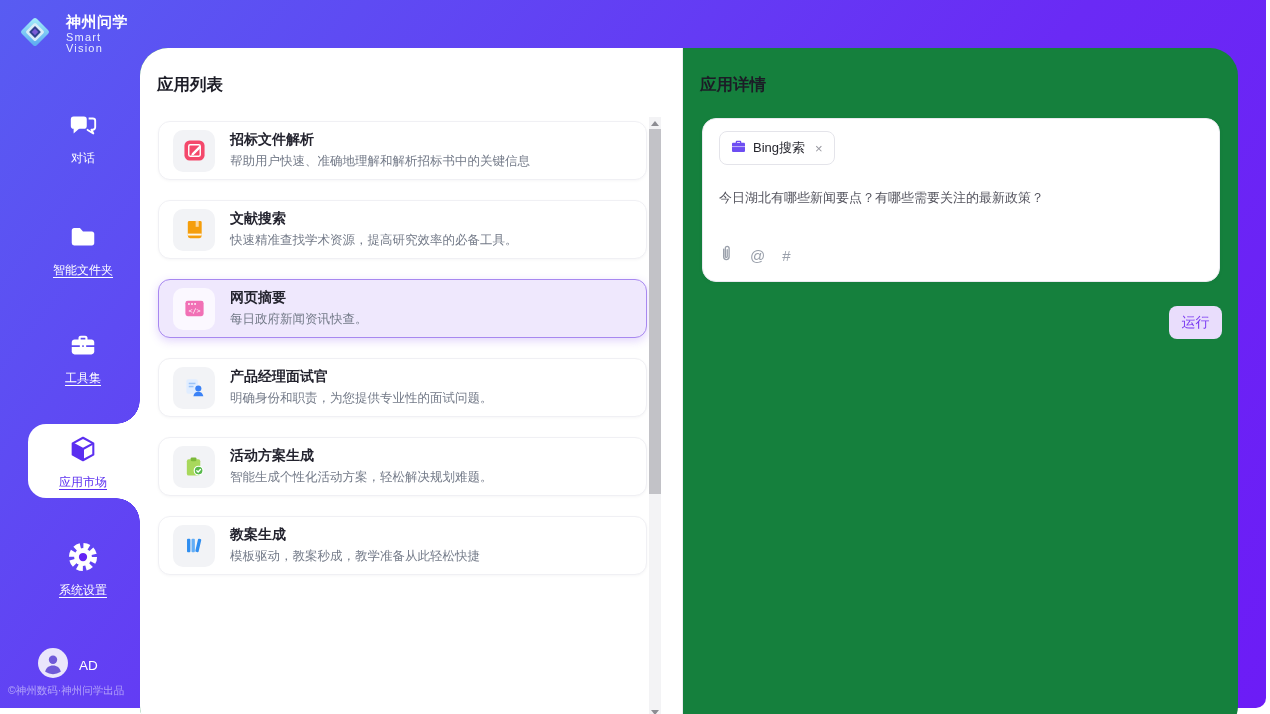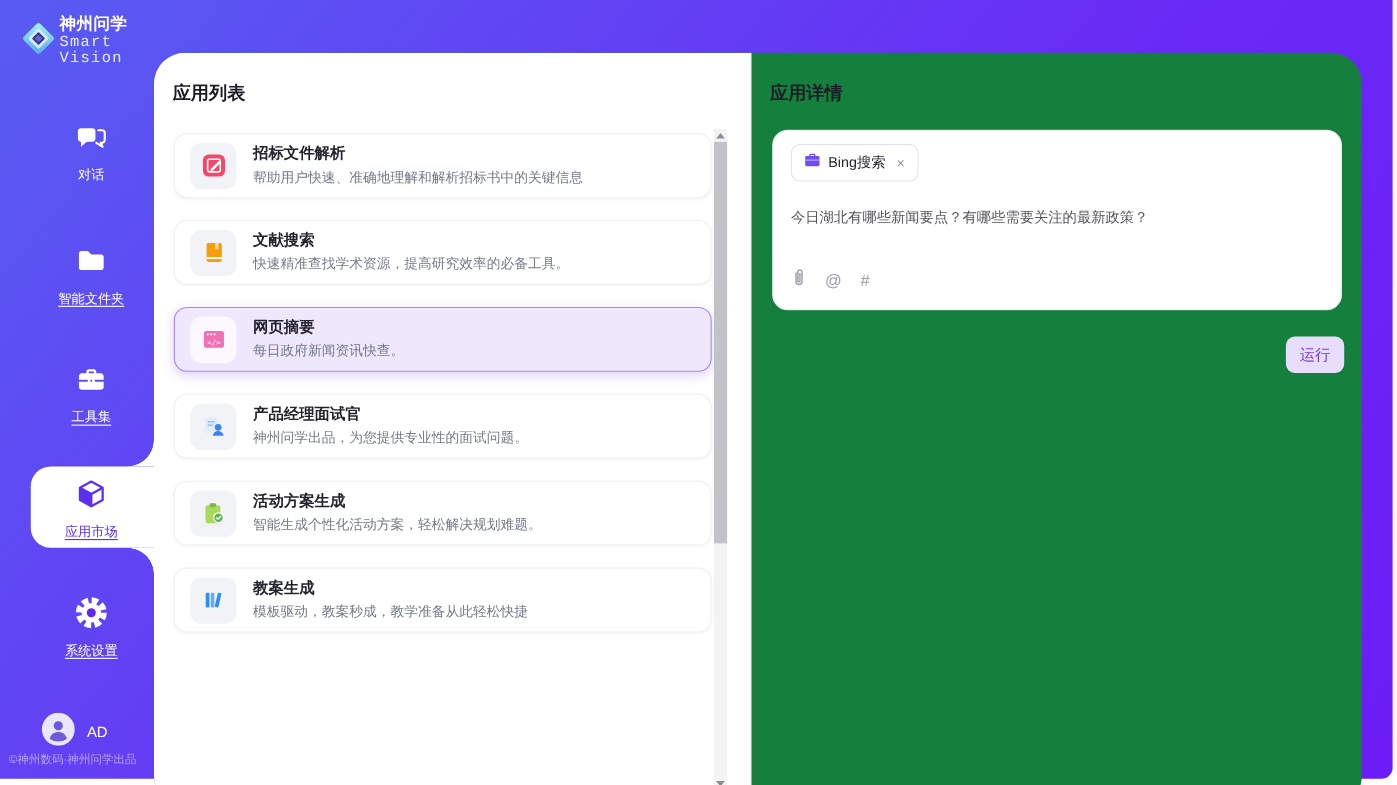--- a/index.html
+++ b/index.html
@@ -2,24 +2,24 @@
 <html><head>
 <meta charset="utf-8">
 <style>
   html,body{margin:0;padding:0;background:#fff;font-family:"Liberation Sans","DejaVu Sans",sans-serif;}
   .stage{position:relative;width:1270px;height:714px;overflow:hidden;background:#fff;}
   .frame{position:absolute;left:0;top:0;width:1266px;height:708px;
          background:linear-gradient(128deg,#585cf2 0%,#6a2af5 60%,#6c1cf6 100%);
          border-radius:0 0 10px 0;}
   
   .sidebar{position:absolute;left:0;top:0;width:140px;height:708px;}
-  .logo{position:absolute;left:18px;top:14px;display:flex;align-items:center;gap:2px;}
+  .logo{position:absolute;left:18px;top:14px;display:flex;align-items:center;gap:14px;}
   .logo-text{display:flex;flex-direction:column;line-height:1.05;}
   .logo-name{color:#fff;font-size:15px;font-weight:bold;letter-spacing:.5px;}
-  .logo-sub{color:#e8ecff;font-size:14px;letter-spacing:1.2px;margin-top:2px;font-family:Liberation Mono, monospace;}
+  .logo-sub{color:#e8ecff;font-size:11px;letter-spacing:1.2px;margin-top:2px;}
   .nav-item{position:absolute;left:0;width:140px;display:flex;flex-direction:column;align-items:center;gap:6px;cursor:pointer;padding-left:13px;}
   .nav-label{color:#fff;font-size:12px;}
   .nav-label.u{text-decoration:underline;text-underline-offset:3px;}
   .bubble{position:absolute;left:28px;right:0;top:424px;height:74px;background:#fff;border-radius:18px 0 0 18px;}
   .bubble::before{content:"";position:absolute;right:0;top:-24px;width:24px;height:24px;
                   background:radial-gradient(circle at 0 0,transparent 23.5px,#fff 24px);}
   .bubble::after{content:"";position:absolute;right:0;bottom:-24px;width:24px;height:24px;
                  background:radial-gradient(circle at 0 100%,transparent 23.5px,#fff 24px);}
   .nav-item.active .nav-label{color:#5b2ff0;}
   .user-row{position:absolute;left:38px;top:648px;display:flex;align-items:center;gap:11px;}
@@ -214,21 +214,21 @@
             <svg width="23" height="23" viewBox="0 0 24 24">
               <rect x="3.5" y="3.5" width="12" height="15" rx="2" fill="#e0edff"></rect>
               <rect x="6" y="7" width="7" height="1.6" fill="#9cc4f8"></rect>
               <rect x="6" y="10.2" width="5" height="1.6" fill="#9cc4f8"></rect>
               <circle cx="16" cy="13" r="3.2" fill="#3b82f6"></circle>
               <path d="M10.8 21c.6-3 2.6-4.5 5.2-4.5s4.6 1.5 5.2 4.5z" fill="#3b82f6"></path>
             </svg>
           </span>
           <span class="card-text">
             <span class="card-title">产品经理面试官</span>
-            <span class="card-desc">神州问学出品，为您提供专业性的面试问题。</span>
+            <span class="card-desc">明确身份和职责，为您提供专业性的面试问题。</span>
           </span>
         </div>
 
 
         <div class="card">
           <span class="tile">
             <svg width="23" height="23" viewBox="0 0 24 24">
               <rect x="4" y="4.5" width="14" height="17" rx="2" fill="#a8d85c"></rect>
               <rect x="8" y="2.5" width="6" height="4" rx="1.2" fill="#7cb93a"></rect>
               <circle cx="16.3" cy="16.3" r="4.6" fill="#57b94c" stroke="#fff" stroke-width="1.2"></circle>

